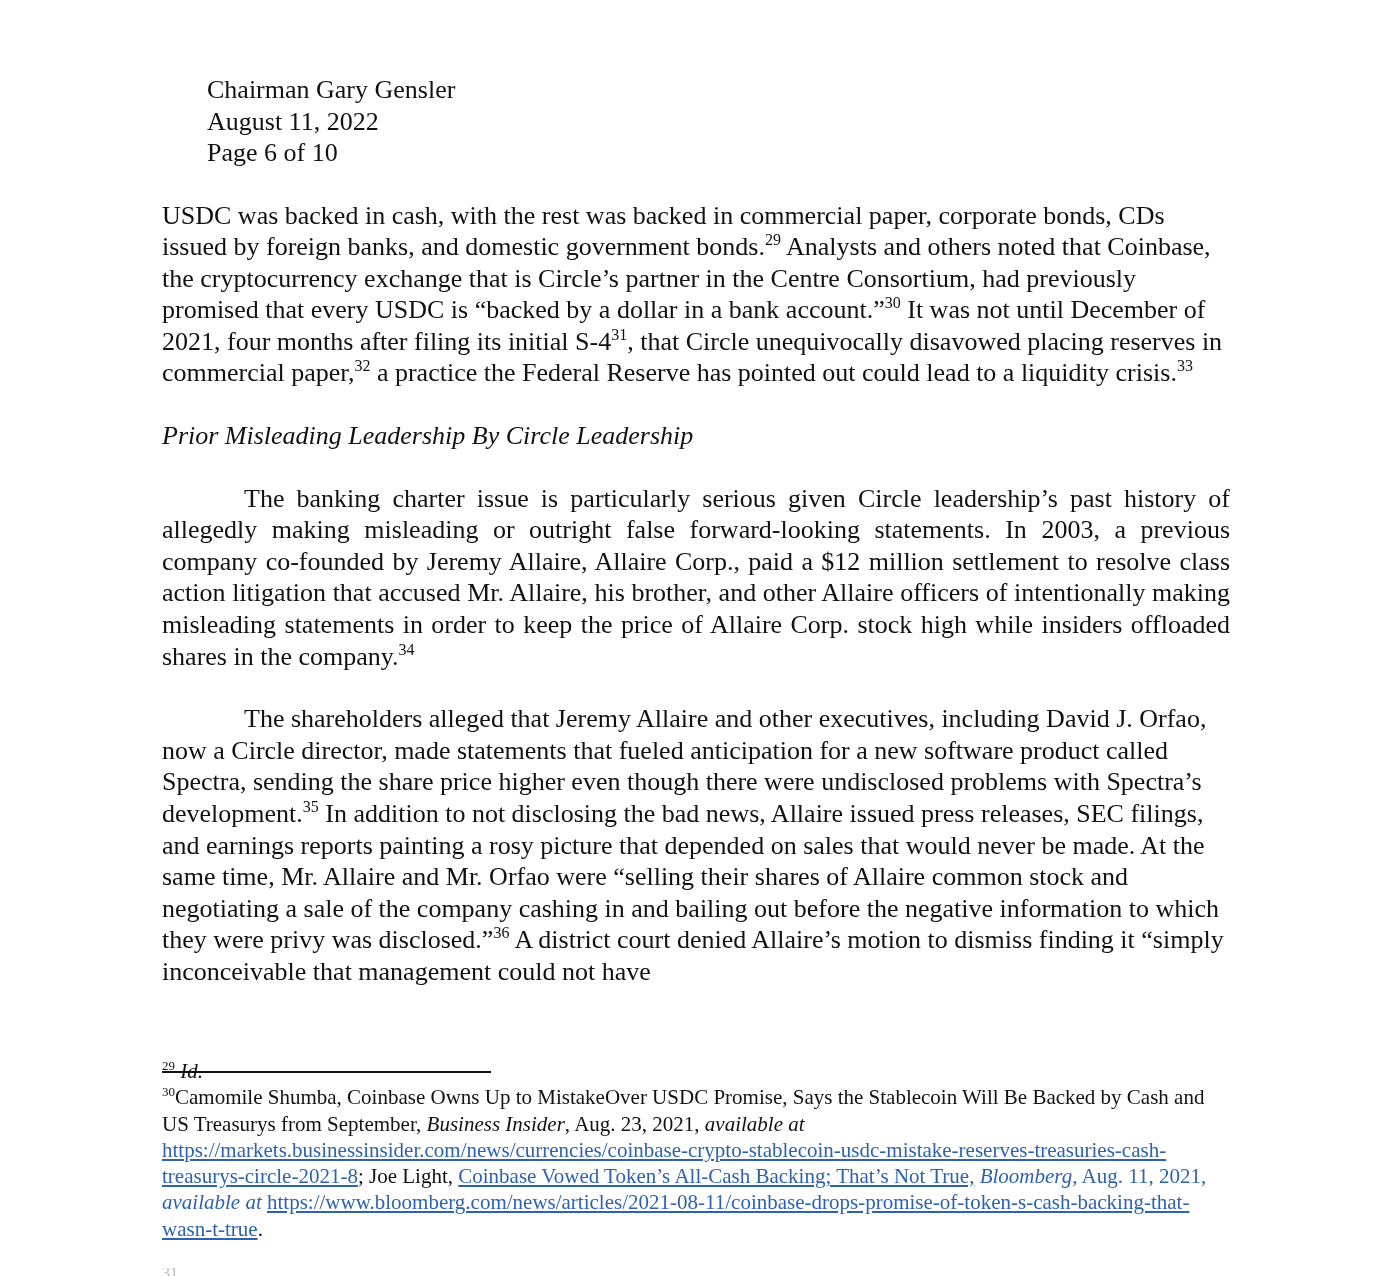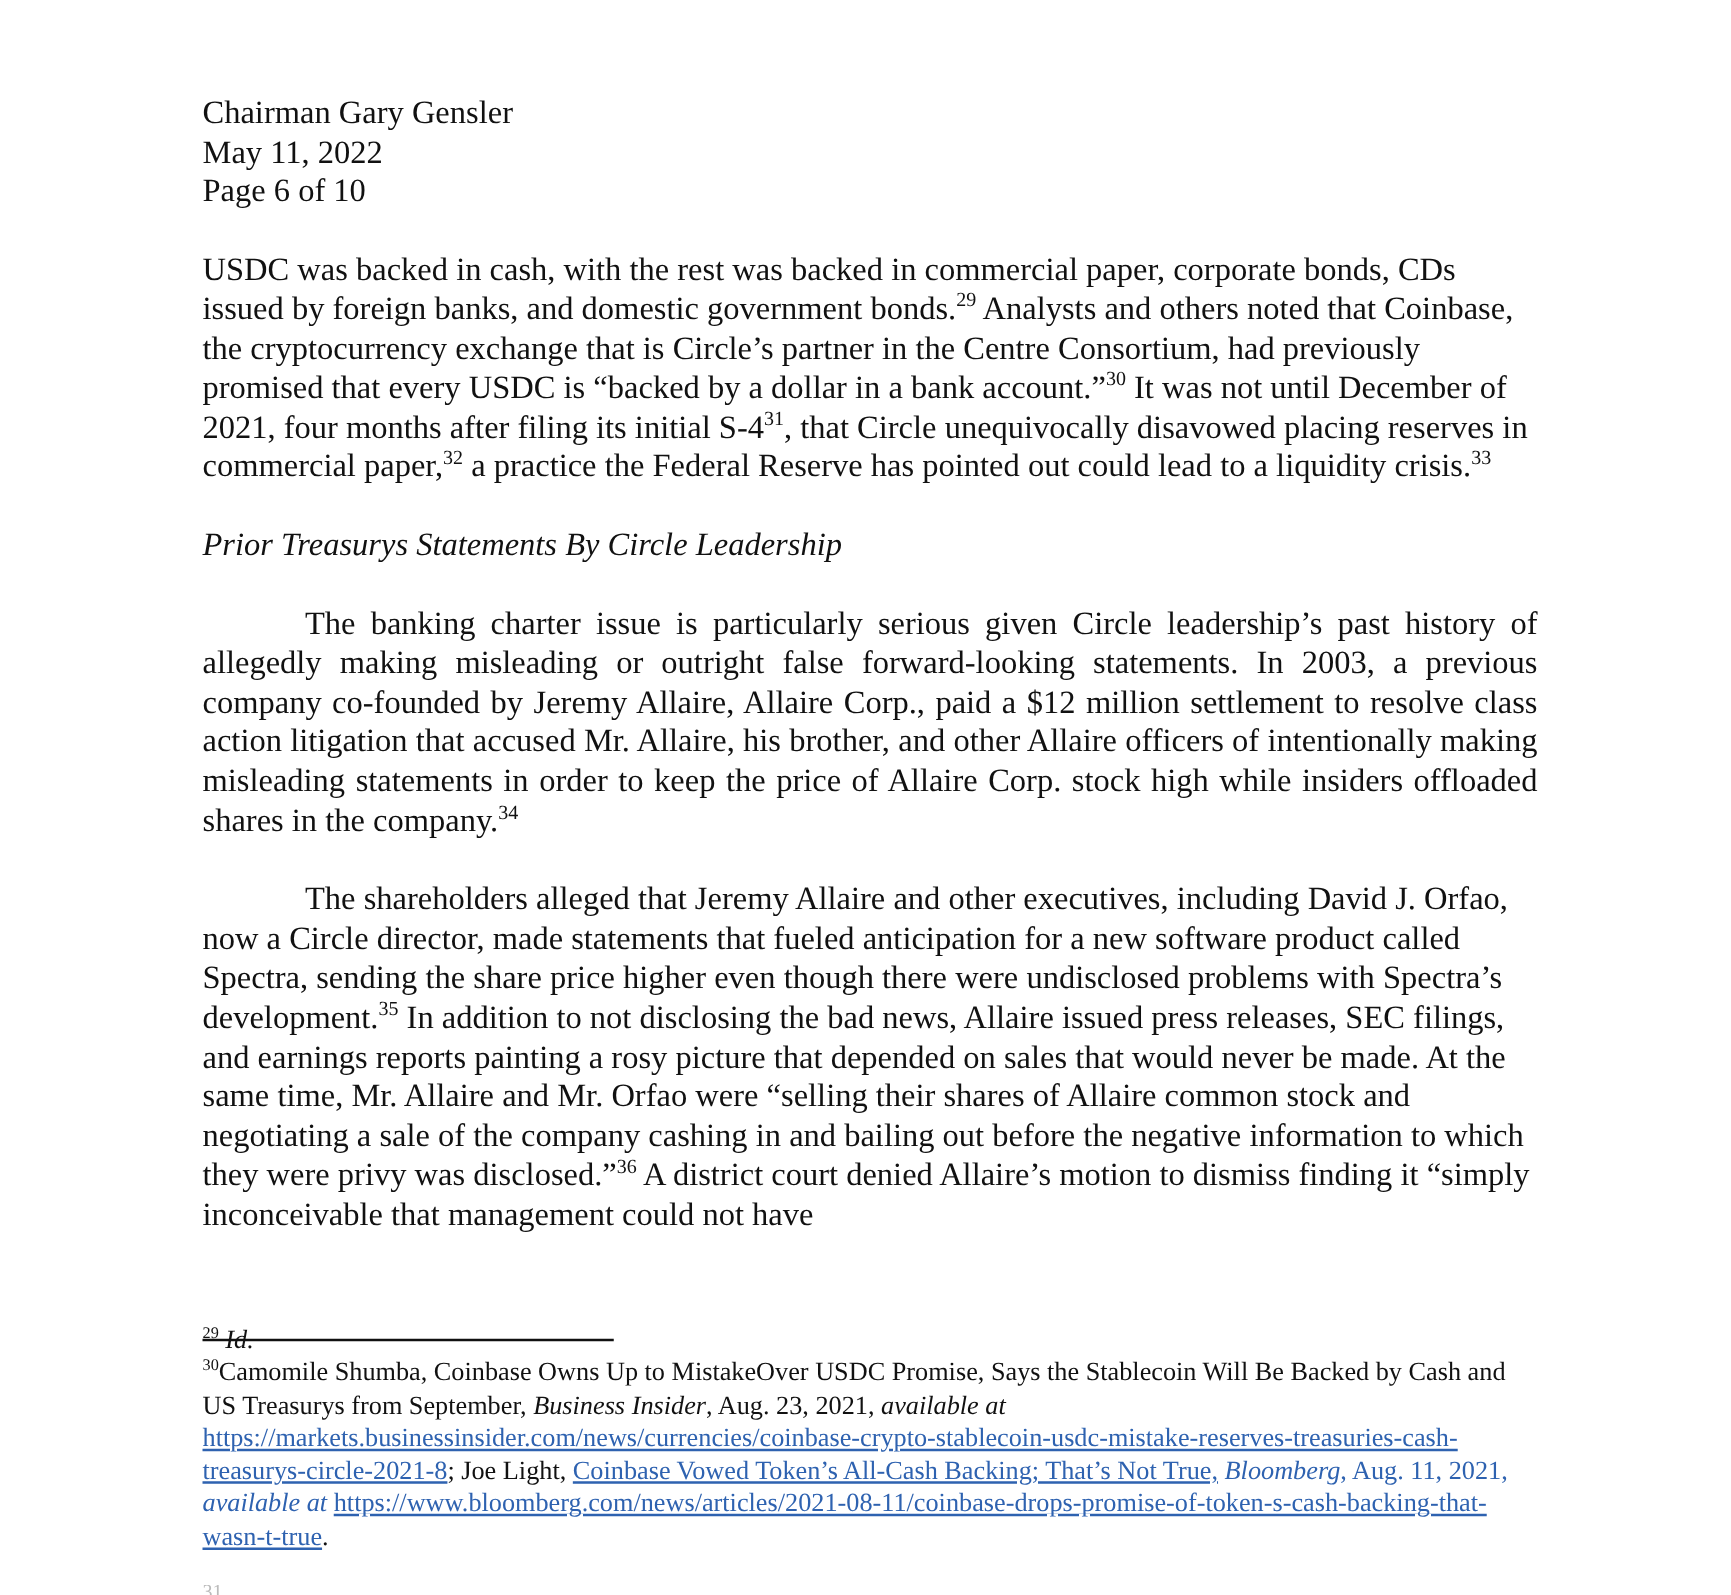--- a/index.html
+++ b/index.html
@@ -1,46 +1,46 @@
 <!DOCTYPE html>
 <html><head>
 <meta charset="utf-8">
 <style>
   html, body { margin: 0; padding: 0; background: #ffffff; }
   body { width: 1385px; height: 1276px; overflow: hidden; position: relative;
          font-family: "Liberation Serif", "DejaVu Serif", serif; color: #111; }
   .page { position: absolute; left: 162px; top: 74px; width: 1068px; }
-  .hdr { font-size: 26px; line-height: 31.5px; }
+  .hdr { font-size: 26px; line-height: 31.5px; margin-left: 45px; }
   .para { font-size: 26px; line-height: 31.6px; margin: 0; }
   .para.justify { text-align: justify; }
   .indent { text-indent: 82px; }
   sup { font-size: 16px; line-height: 0; vertical-align: 10px; }
   .heading { font-style: italic; font-size: 26px; line-height: 31.5px; }
   .rule { position: absolute; left: 162px; top: 1071px; width: 329px; height: 2px; background: #111; }
   .fn { position: absolute; left: 162px; top: 1058px; width: 1068px;
         font-size: 21px; line-height: 26.3px; }
   .fn sup { font-size: 13px; vertical-align: 8px; }
   .u { }
   .link { color: #2e62b0; text-decoration: underline; }
   .cut { position: absolute; left: 162px; top: 1268px; width: 1068px; height: 8px; overflow: hidden;
          font-size: 21px; line-height: 26px; color: #bbb; }
 </style>
 </head>
 <body>
 
 <div class="page">
   <div class="hdr">
     <div>Chairman Gary Gensler</div>
-    <div>May 11, 2022</div>
+    <div>August 11, 2022</div>
     <div>Page 6 of 10</div>
   </div>
 
   <p class="para" style="margin-top:31px;"><span>USDC was backed in cash, with the rest was backed in commercial paper, corporate bonds, CDs issued by foreign banks, and domestic government bonds.</span><sup>29</sup><span> Analysts and others noted that Coinbase, the cryptocurrency exchange that is Circle’s partner in the Centre Consortium, had previously promised that every USDC is “backed by a dollar in a bank account.”</span><sup>30</sup><span> It was not until December of 2021, four months after filing  its initial S-4</span><sup>31</sup><span>, that Circle unequivocally disavowed placing reserves in commercial paper,</span><sup>32</sup><span> a practice the Federal Reserve has pointed out could lead to a liquidity crisis.</span><sup>33</sup></p>
 
-  <div class="heading" style="margin-top:31px;">Prior Treasurys Statements By Circle Leadership</div>
+  <div class="heading" style="margin-top:31px;">Prior Misleading Leadership By Circle Leadership</div>
 
   <p class="para justify indent" style="margin-top:31px;"><span>The banking charter issue is particularly serious given Circle leadership’s past history of allegedly making misleading or outright false forward-looking statements. In 2003, a previous company co-founded by Jeremy Allaire, Allaire Corp., paid a $12 million settlement to resolve class action litigation that accused Mr. Allaire, his brother, and other Allaire officers of intentionally making misleading statements in order to keep the price of Allaire Corp. stock high while insiders offloaded shares in the company.</span><sup>34</sup></p>
 
   <p class="para indent" style="margin-top:31px;"><span>The shareholders alleged that Jeremy Allaire and other executives, including David J. Orfao, now a Circle director, made statements that fueled anticipation for a new software product called Spectra, sending the share price higher even though there were undisclosed problems with Spectra’s development.</span><sup>35</sup><span>  In addition to not disclosing the bad news, Allaire issued press releases, SEC filings, and earnings reports painting a rosy picture that depended on sales that would never be made. At the same time, Mr. Allaire and Mr. Orfao were “selling their shares of Allaire common stock and negotiating a sale of the company cashing in and bailing out before the negative information to which they were privy was disclosed.”</span><sup>36</sup><span> A district court denied Allaire’s motion to dismiss finding it “simply inconceivable that management could not have</span></p>
 </div>
 
 <div class="rule"></div>
 
 <div class="fn">
   <div><sup>29</sup> <i>Id.</i></div>

